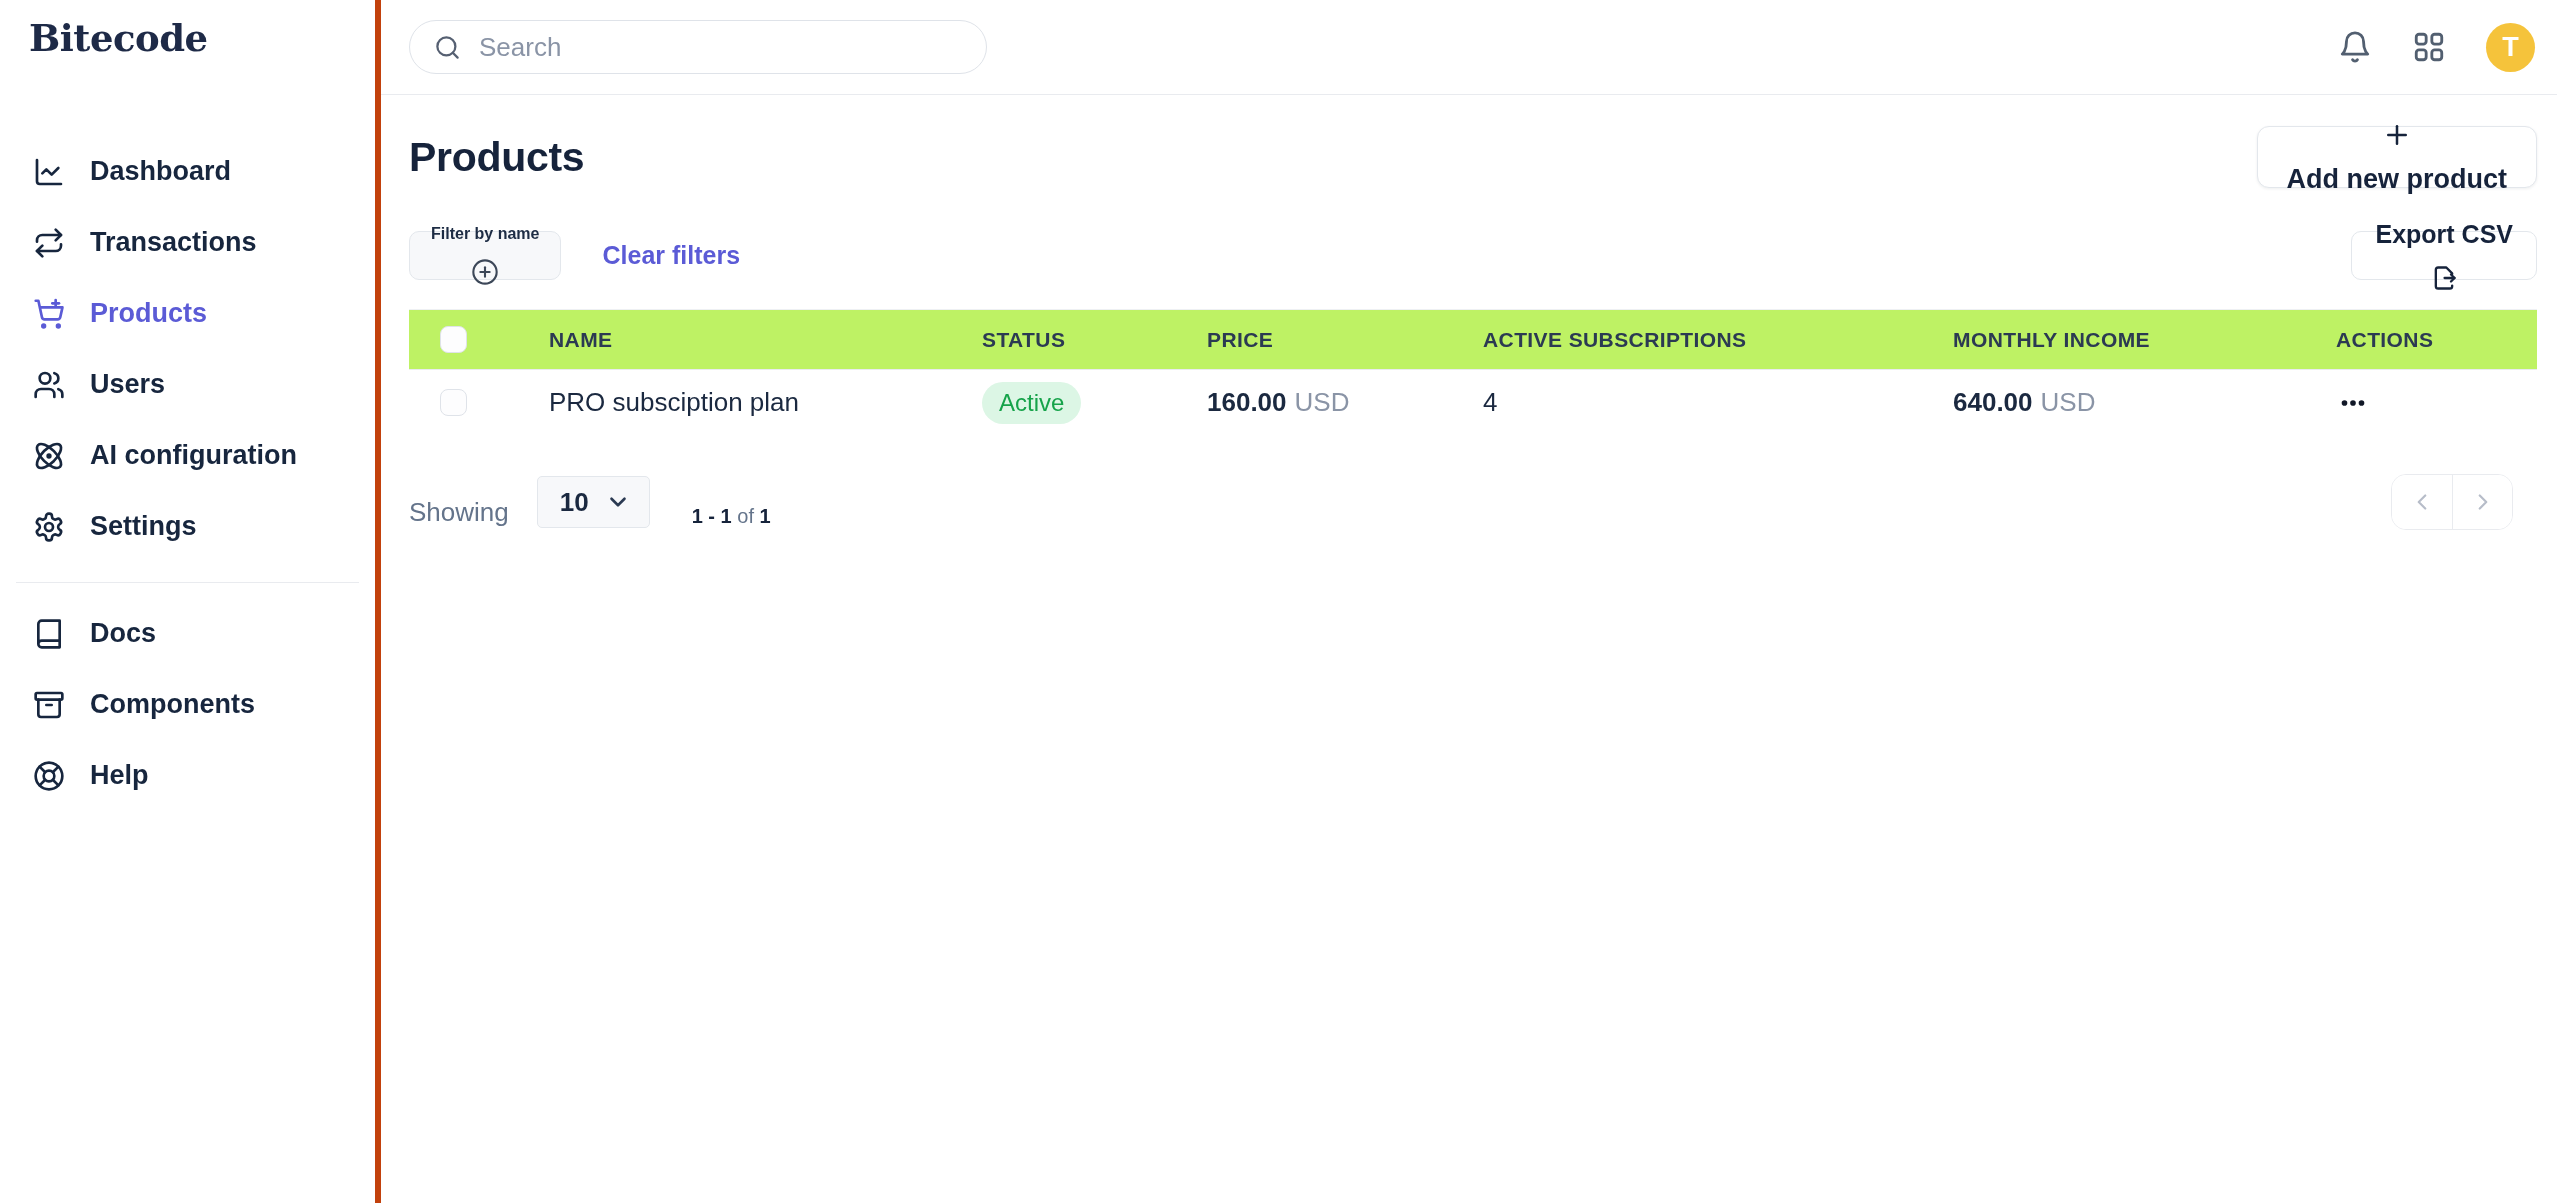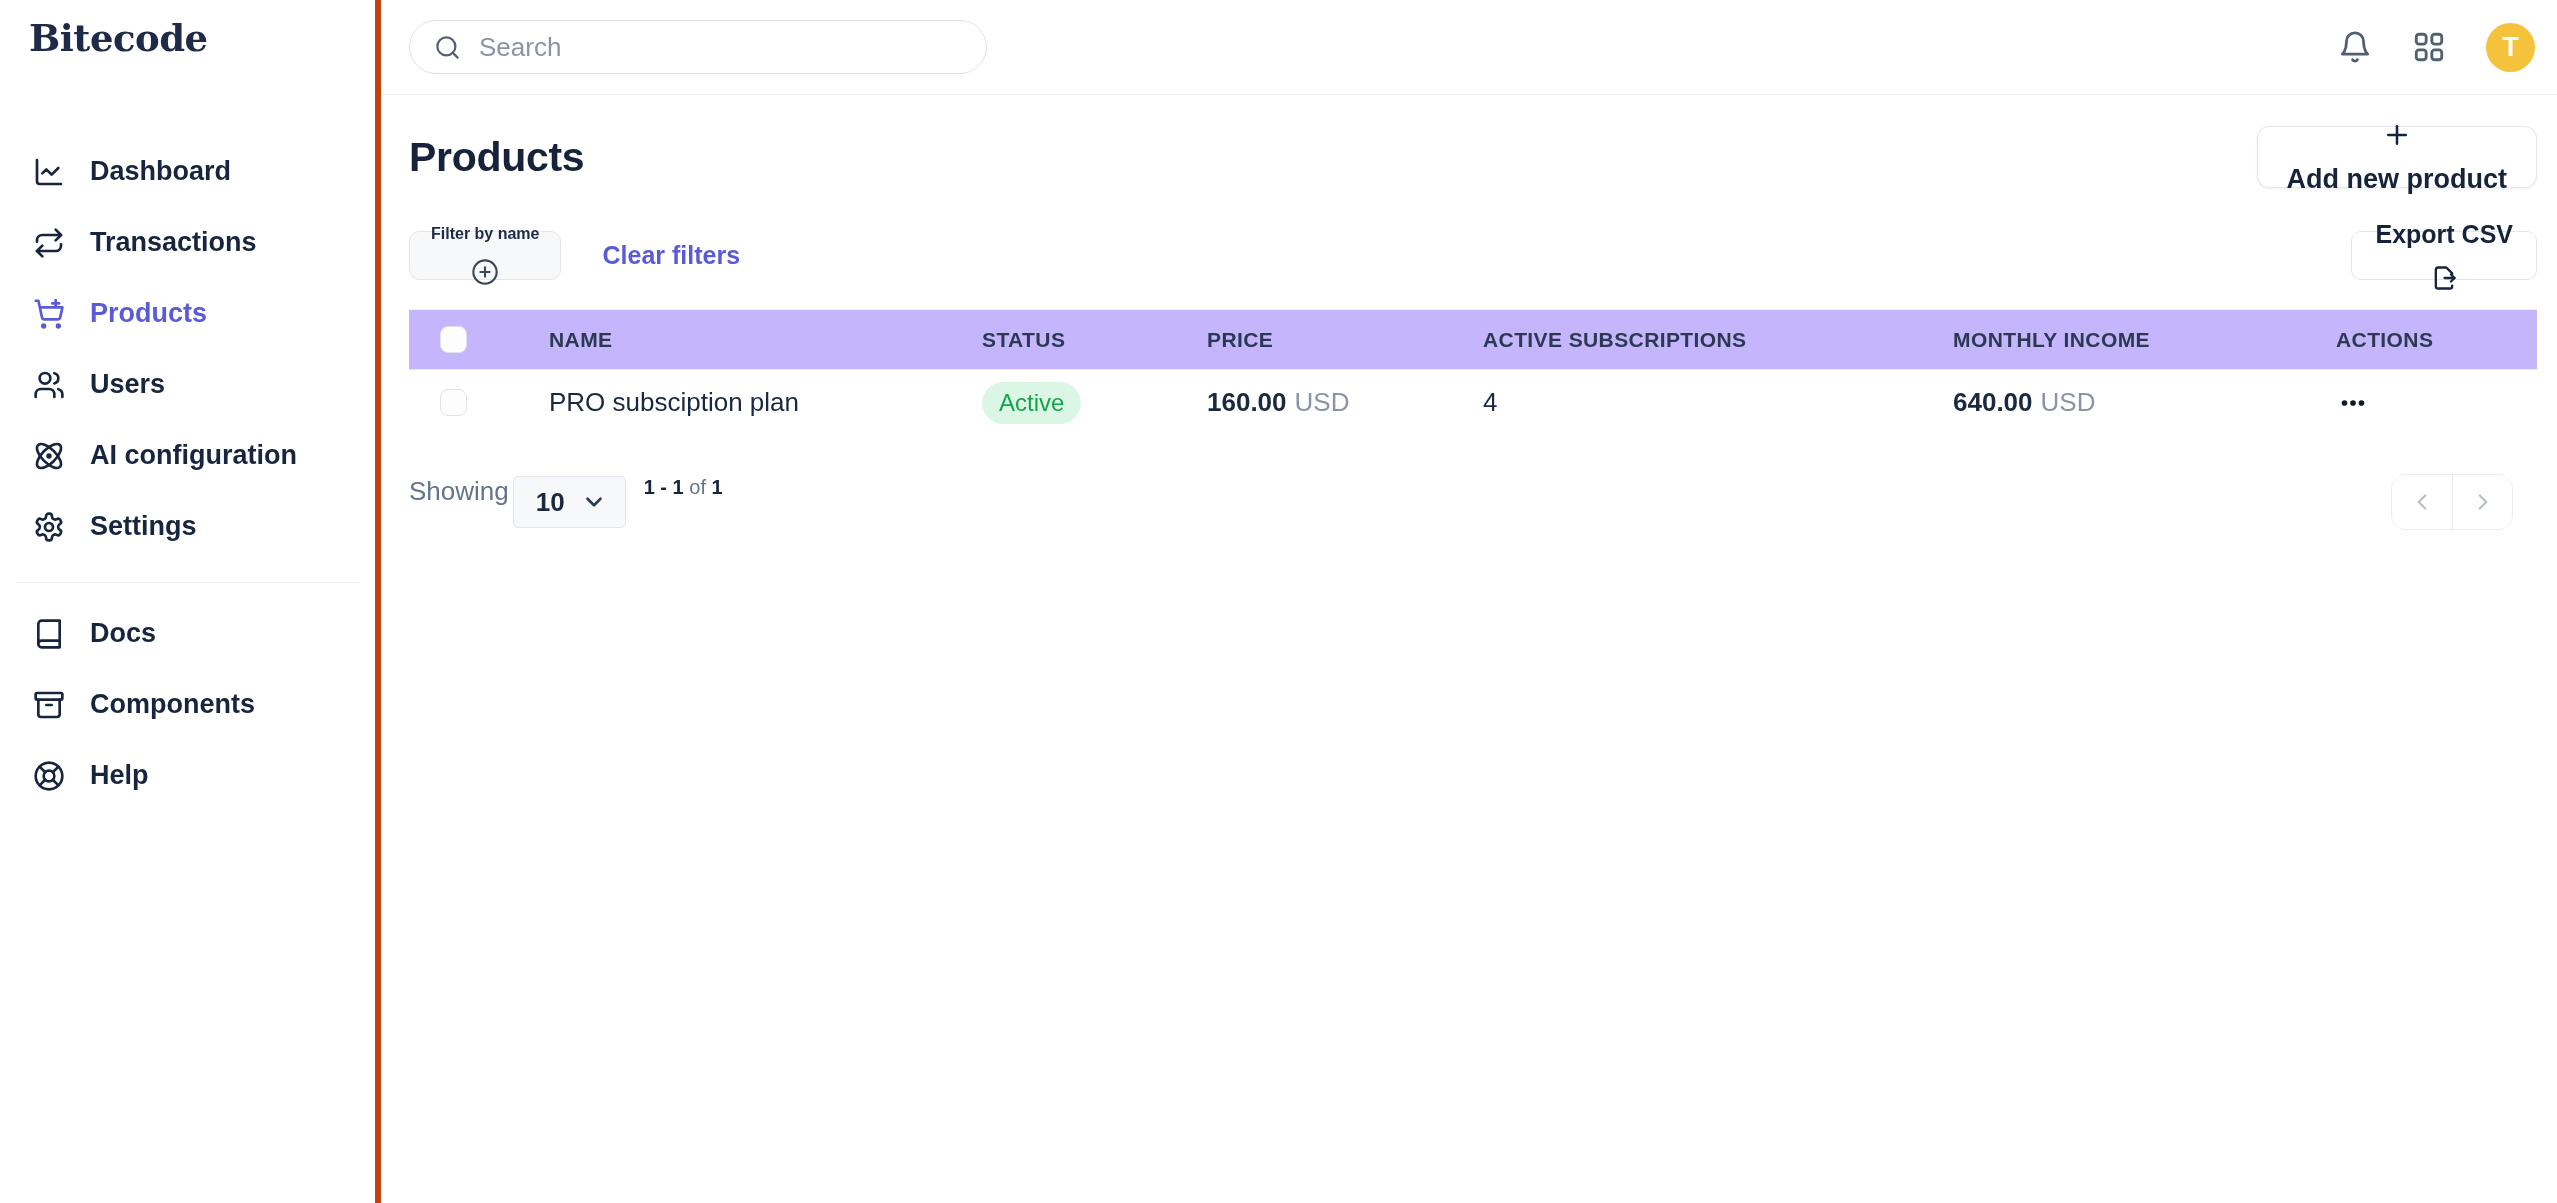--- a/index.html
+++ b/index.html
@@ -44,37 +44,37 @@
   .filter-left { display:flex; align-items:center; gap:41px; }
   .btn-filter { height:49px; padding:0 21px; border-radius:10px; background:#f7f8fa; font-size:16px; font-weight:600; color:#1d2c44; gap:15px; }
   .btn-filter .ic-circle-plus { width:28px; height:28px; color:#3c4758; stroke-width:1.8; }
   .link-clear { font-size:25px; font-weight:600; color:#5b5bd6; cursor:pointer; }
   .btn-export { height:49px; padding:0 23px; border-radius:10px; font-size:25px; font-weight:600; gap:15px; }
   .btn-export .ic-file-out { width:28px; height:28px; }
 
   
   .table { margin-top:29px; width:2128px; }
   .t-head, .t-row { display:grid; grid-template-columns:140px 433px 225px 276px 470px 383px 1fr; align-items:center; }
-  .t-head { height:61px; background:#c4b5fd; border-top:1px solid #eef0f3; border-bottom:1px solid #e9ebef; }
+  .t-head { height:61px; background:#bef264; border-top:1px solid #eef0f3; border-bottom:1px solid #e9ebef; }
   .th { font-size:21px; font-weight:700; color:#2b3a52; letter-spacing:0.4px; }
   .t-row { height:65px; background:#fff; }
   .cb-cell { padding-left:31px; }
   .checkbox { width:27px; height:27px; border:1.5px solid #dfe3e9; border-radius:8px; background:#fdfdfe; cursor:pointer; }
   .cell { font-size:26px; color:#1b2940; }
   .cell-name { font-weight:500; }
   .badge { display:inline-flex; align-items:center; height:42px; padding:0 17px; border-radius:21px; background:#dcf6e5; color:#16a34a; font-size:24px; font-weight:500; }
   .money b { font-weight:600; }
   .money .cur { color:#8a94a6; font-weight:400; margin-left:8px; }
   .num { font-weight:500; }
   .actions-btn { width:44px; height:34px; display:flex; align-items:center; color:#111827; cursor:pointer; background:none; border:none; }
   .actions-btn svg { width:34px; height:34px; }
 
   
   .pagination { margin-top:39px; display:flex; align-items:center; }
-  .pg-left { display:flex; align-items:flex-start; gap:4px; }
+  .pg-left { display:flex; align-items:flex-end; gap:28px; }
   .pg-label { font-size:26px; color:#64748b; }
   .page-size { display:flex; align-items:center; gap:16px; height:52px; padding:0 18px 0 22px; background:#f7f8fa; border:1px solid #e3e7ec; border-radius:5px; font-size:26px; font-weight:600; color:#1b2940; cursor:pointer; }
   .page-size .ic-chev { width:26px; height:26px; color:#2b3a52; }
   .pg-range { font-size:20px; color:#64748b; margin-left:14px; }
   .pg-range b { color:#16233b; font-weight:700; }
   .pg-buttons { margin-left:auto; margin-right:24px; display:flex; border:1px solid #e9ebef; border-radius:15px; overflow:hidden; background:#fff; }
   .pg-btn { width:60px; height:54px; display:flex; align-items:center; justify-content:center; color:#b7bdc9; background:#fff; border:none; cursor:pointer; }
   .pg-btn + .pg-btn { border-left:1px solid #e9ebef; }
   .pg-btn svg { width:26px; height:26px; }
 </style>

